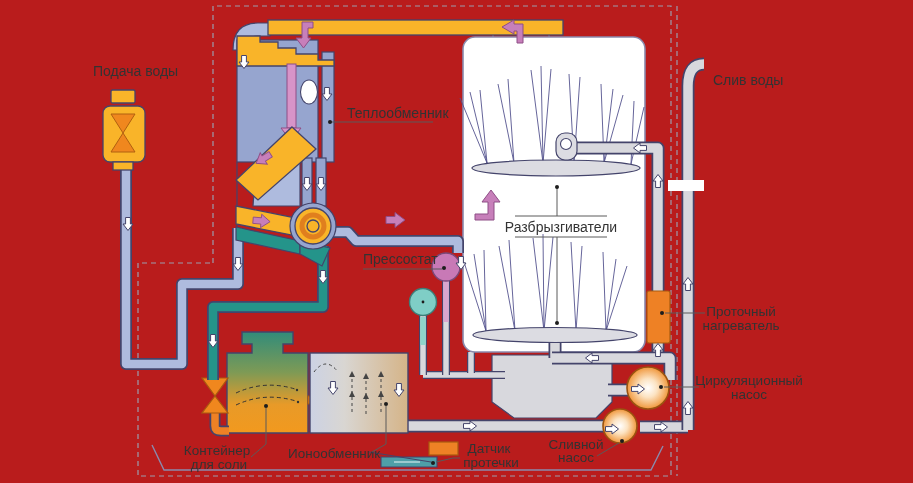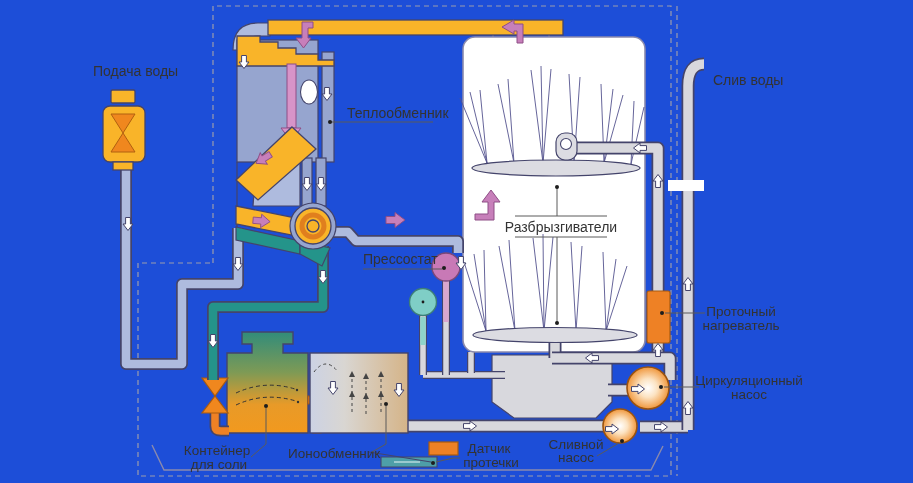--- a/index.html
+++ b/index.html
@@ -1,16 +1,16 @@
 <!DOCTYPE html>
 <html style="--c-outline: #44446B; --c-panel: #96A5CF; --c-pipeBlue: #AEBBDE; --c-pipeTeal: #24948A; --c-pipeGray: #D8D8DD; --c-yellow: #F9B429; --c-orange: #EE8125; --c-pink: #C77FBA; --c-pinkBalloon: #C879B6; --c-tealBalloon: #7FCEC6; --c-tan: #D9BB90; --c-text: #333333; --c-dash: #9C9CAC; --c-tubStroke: #8A8AAD;"><head>
 <meta charset="utf-8">
 <style>
   html,body{margin:0;padding:0;background:#fff;}
-  #stage{width:913px;height:483px;position:relative;background:#1d4ed8;overflow:hidden;}
+  #stage{width:913px;height:483px;position:relative;background:#b91c1c;overflow:hidden;}
   svg{display:block;}
   .lbl{font-family:"Liberation Sans",sans-serif;font-size:14px;fill:var(--c-text);}
   .lbl2{font-size:13.5px;}
   .leader{stroke:#5a5a5a;stroke-width:1;fill:none;}
   .dot{fill:#1d1d1d;}
   .po{fill:none;stroke:var(--c-outline);stroke-linejoin:round;}
   .pi{fill:none;stroke-linejoin:round;}
   .w13{stroke-width:13}.w95{stroke-width:9.5}.w12{stroke-width:12}.w85{stroke-width:8.5}
   .w11{stroke-width:11}.w75{stroke-width:7.5}.w8{stroke-width:8}.w55{stroke-width:5.5}
   .s-blue{stroke:var(--c-pipeBlue)}.s-teal{stroke:var(--c-pipeTeal)}

